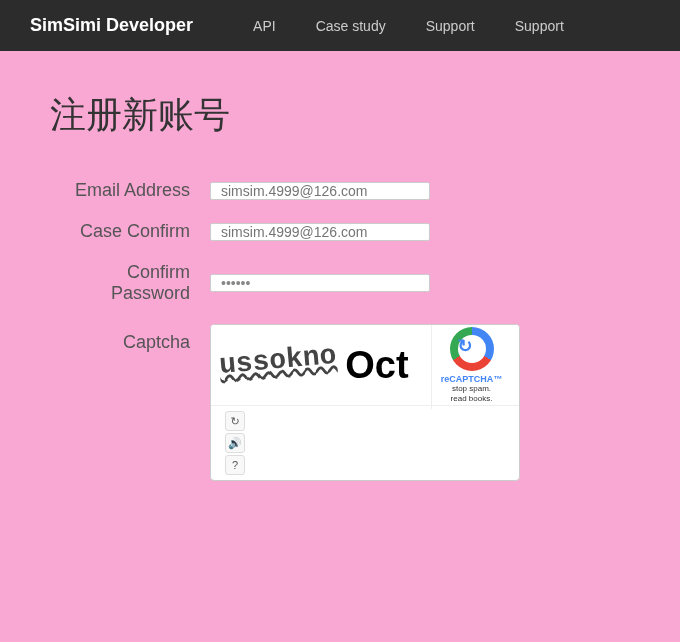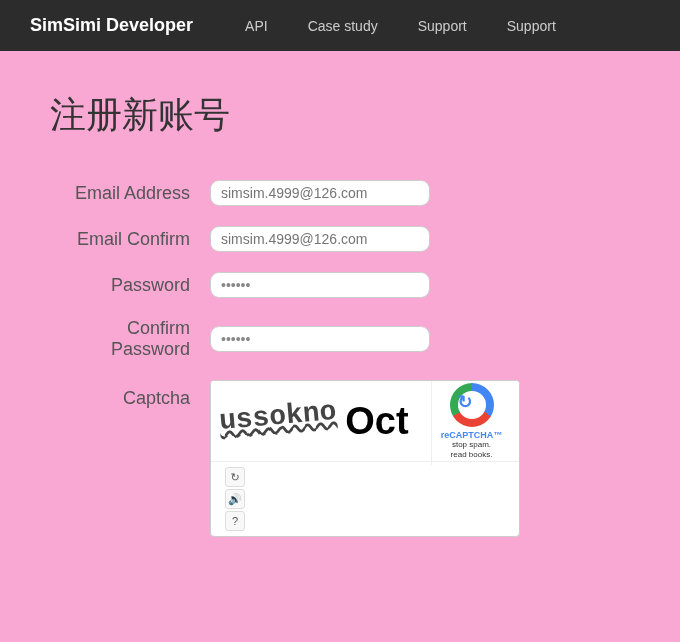--- a/index.html
+++ b/index.html
@@ -10,21 +10,21 @@
       background: #2c2c2c;
       height: 51px;
       display: flex;
       align-items: center;
       padding: 0 30px;
     }
     .navbar-brand {
       color: #fff;
       font-size: 18px;
       font-weight: bold;
-      margin-right: 32px;
+      margin-right: 40px;
     }
     .navbar-links {
       display: flex;
       gap: 0;
     }
     .navbar-link {
       color: #ccc;
       font-size: 14px;
       padding: 0 20px;
       height: 51px;
@@ -63,23 +63,23 @@
       width: 160px;
       text-align: right;
       padding-right: 20px;
       font-size: 18px;
       color: #555;
       flex-shrink: 0;
     }
 
     .form-input {
       width: 220px;
-      height: 26px;
+      height: 18px;
       border: 1px solid #ccc;
-      border-radius: 9px;
+      border-radius: 2px;
       padding: 0 10px;
       font-size: 14px;
       color: #888;
       outline: none;
     }
 
     
     .captcha-box {
       border: 1px solid #ccc;
       border-radius: 4px;
@@ -219,28 +219,24 @@
   <h1 class="page-title">注册新账号</h1>
 
   <div class="form-container">
 
     <div class="form-row">
       <label class="form-label">Email Address</label>
       <input class="form-input" type="email" placeholder="simsim.4999@126.com" style="">
     </div>
 
     <div class="form-row">
-      <label class="form-label">Email Confirm</label>
+      <label class="form-label">Case Confirm</label>
       <input class="form-input" type="email" placeholder="simsim.4999@126.com" style="">
     </div>
 
-    <div class="form-row">
-      <label class="form-label">Password</label>
-      <input class="form-input" type="password" value="••••••" style="">
-    </div>
 
     <div class="form-row">
       <label class="form-label">Confirm Password</label>
       <input class="form-input" type="password" value="••••••" style="">
     </div>
 
     <div class="form-row" style="align-items: flex-start; margin-top: 10px;">
       <label class="form-label" style="padding-top: 8px;">Captcha</label>
       <div class="captcha-box">
         <div class="captcha-image-area">

